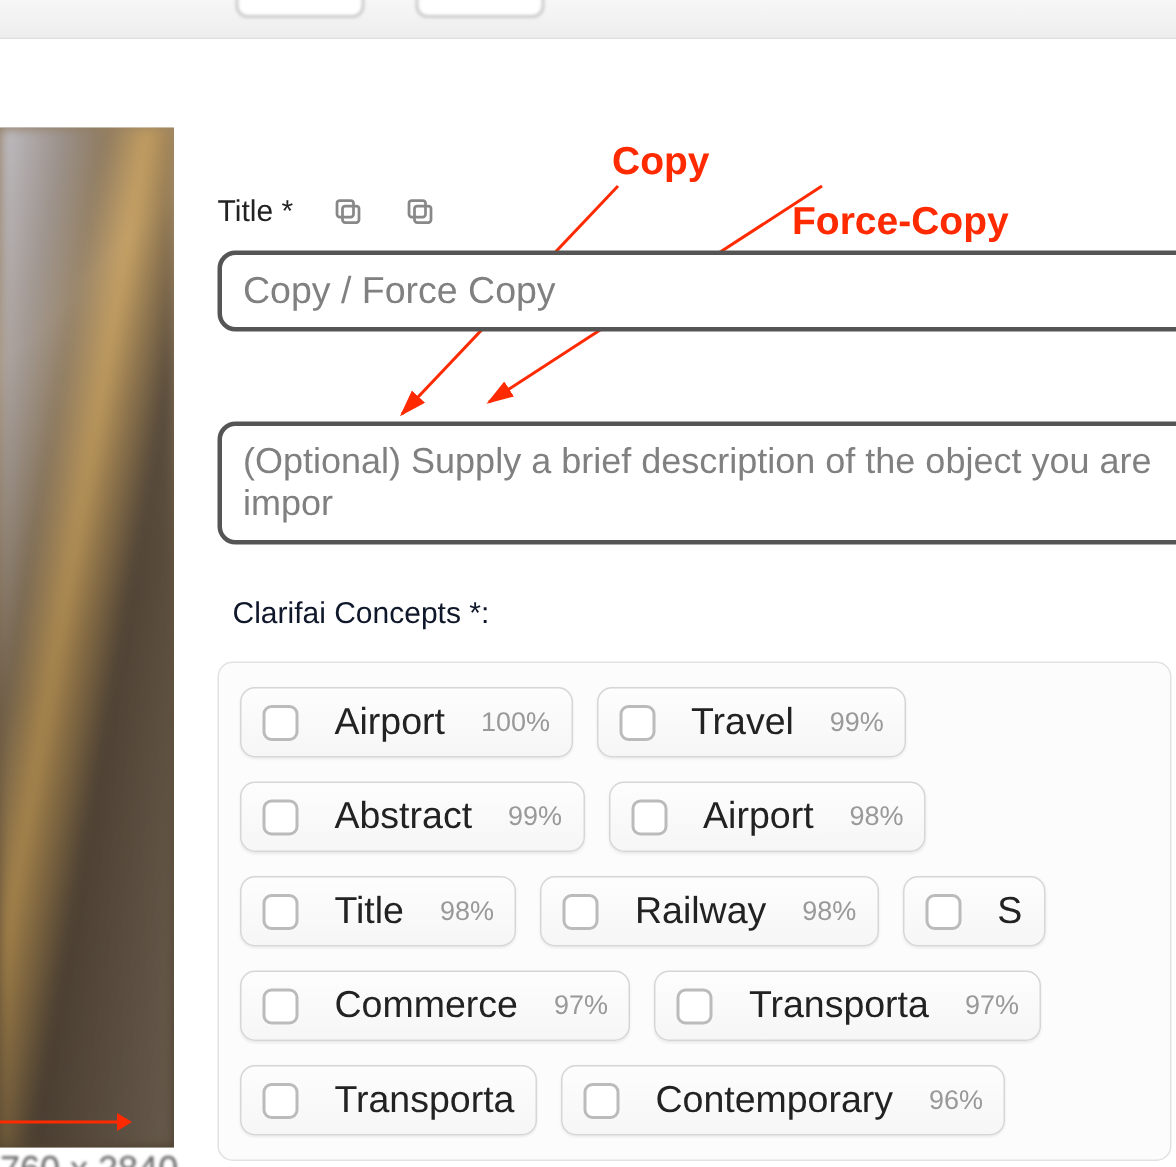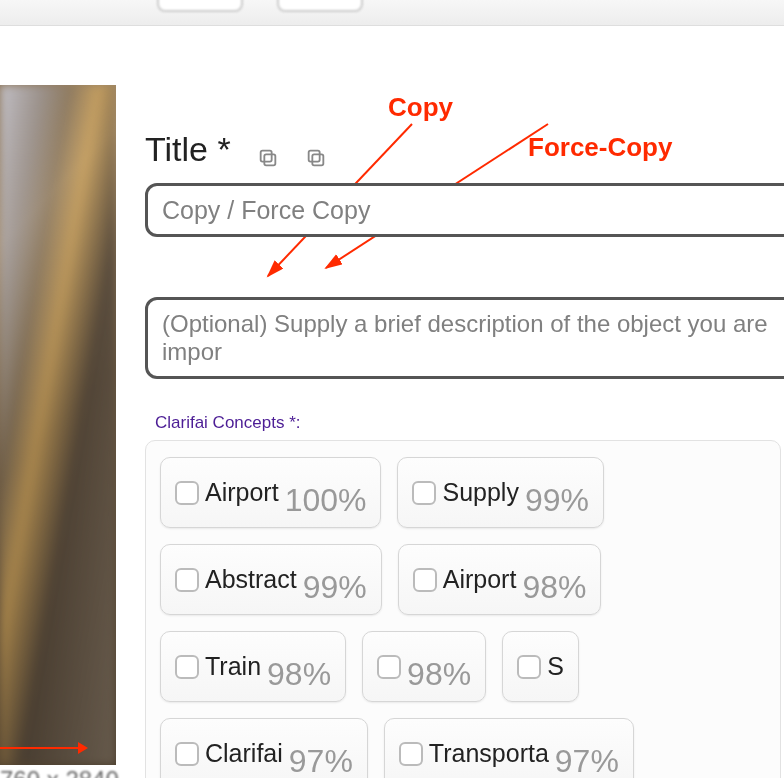--- a/index.html
+++ b/index.html
@@ -76,24 +76,24 @@
       filter: blur(1px);
       white-space: nowrap;
     }
     .form {
       position: absolute;
       left: 145px;
       top: 130px;
       right: 0;
     }
     .field-label {
-      font-size: 34px;
+      font-size: 20px;
       color: #222;
       display: flex;
-      align-items: flex-end;
+      align-items: flex-start;
       gap: 26px;
       margin-bottom: 14px;
     }
     .copy-icon, .force-copy-icon {
       display: inline-flex;
       align-items: center;
       justify-content: center;
       width: 22px;
       height: 22px;
       cursor: pointer;
@@ -122,63 +122,63 @@
       padding: 10px 14px;
       font-size: 24px;
       color: #808080;
       background: #fff;
       resize: none;
       font-family: inherit;
     }
     .textarea::placeholder { color: #808080; }
     .concepts { margin-top: 30px; }
     .concepts-label {
-      font-size: 17px;
-      color: #4c1d95;
+      font-size: 20px;
+      color: #0f172a;
       margin-left: 10px;
-      margin-bottom: 7px;
+      margin-bottom: 20px;
     }
     .concepts-box {
       border: 1px solid #e2e2e2;
       border-radius: 10px;
       padding: 16px 14px;
       display: flex;
       flex-wrap: wrap;
       gap: 16px;
       width: 636px;
       background: #fcfcfc;
     }
     .chip {
       display: flex;
       align-items: center;
-      gap: 6px;
+      gap: 24px;
       border: 1px solid #d6d6d6;
       border-radius: 10px;
       padding: 8px 14px;
       background: linear-gradient(#fdfdfd, #f6f6f6);
       box-shadow: 0 1px 2px rgba(0,0,0,0.08);
       white-space: nowrap;
     }
     .chip input[type=checkbox] {
       width: 24px; height: 24px;
       border: 2px solid #bbb;
       border-radius: 6px;
       appearance: none;
       background: #fff;
     }
     .chip-label { font-size: 25px; color: #222; }
-    .chip-pct { font-size: 32px; color: #999; margin-top: 16px; }
+    .chip-pct { font-size: 18px; color: #999; }
 
     .ann-label {
       position: absolute;
       font-size: 26px;
       font-weight: 700;
       color: #ff2a00;
     }
-    .ann-copy { left: 388px; top: 92px; text-align: center; }
+    .ann-copy { left: 408px; top: 92px; text-align: center; }
     .ann-force { left: 528px; top: 92px; margin-top: 40px; }
 
     svg.arrow { position: absolute; overflow: visible; pointer-events: none; }
   </style>
 </head>
 <body>
 
 <div class="top-bar">
   <div class="top-btn b1"></div>
   <div class="top-btn b2"></div>
@@ -228,49 +228,50 @@
   <div class="concepts">
     <div class="concepts-label">Clarifai Concepts *:</div>
     <div class="concepts-box" id="concepts-box">
         <div class="chip">
           <input type="checkbox" style="">
           <span class="chip-label">Airport</span>
           <span class="chip-pct">100%</span>
         </div>
         <div class="chip">
           <input type="checkbox" style="">
-          <span class="chip-label">Supply</span>
+          <span class="chip-label">Travel</span>
           <span class="chip-pct">99%</span>
         </div>
         <div class="chip">
           <input type="checkbox" style="">
           <span class="chip-label">Abstract</span>
           <span class="chip-pct">99%</span>
         </div>
         <div class="chip">
           <input type="checkbox" style="">
           <span class="chip-label">Airport</span>
           <span class="chip-pct">98%</span>
         </div>
         <div class="chip">
           <input type="checkbox" style="">
-          <span class="chip-label">Train</span>
+          <span class="chip-label">Title</span>
           <span class="chip-pct">98%</span>
         </div>
         <div class="chip">
           <input type="checkbox" style="">
+          <span class="chip-label">Railway</span>
           <span class="chip-pct">98%</span>
         </div>
         <div class="chip">
           <input type="checkbox" style="">
           <span class="chip-label">S</span>
         </div>
         <div class="chip">
           <input type="checkbox" style="">
-          <span class="chip-label">Clarifai</span>
+          <span class="chip-label">Commerce</span>
           <span class="chip-pct">97%</span>
         </div>
         <div class="chip">
           <input type="checkbox" style="">
           <span class="chip-label">Transporta</span>
           <span class="chip-pct">97%</span>
         </div>
         <div class="chip">
           <input type="checkbox" style="">
           <span class="chip-label">Transporta</span>

